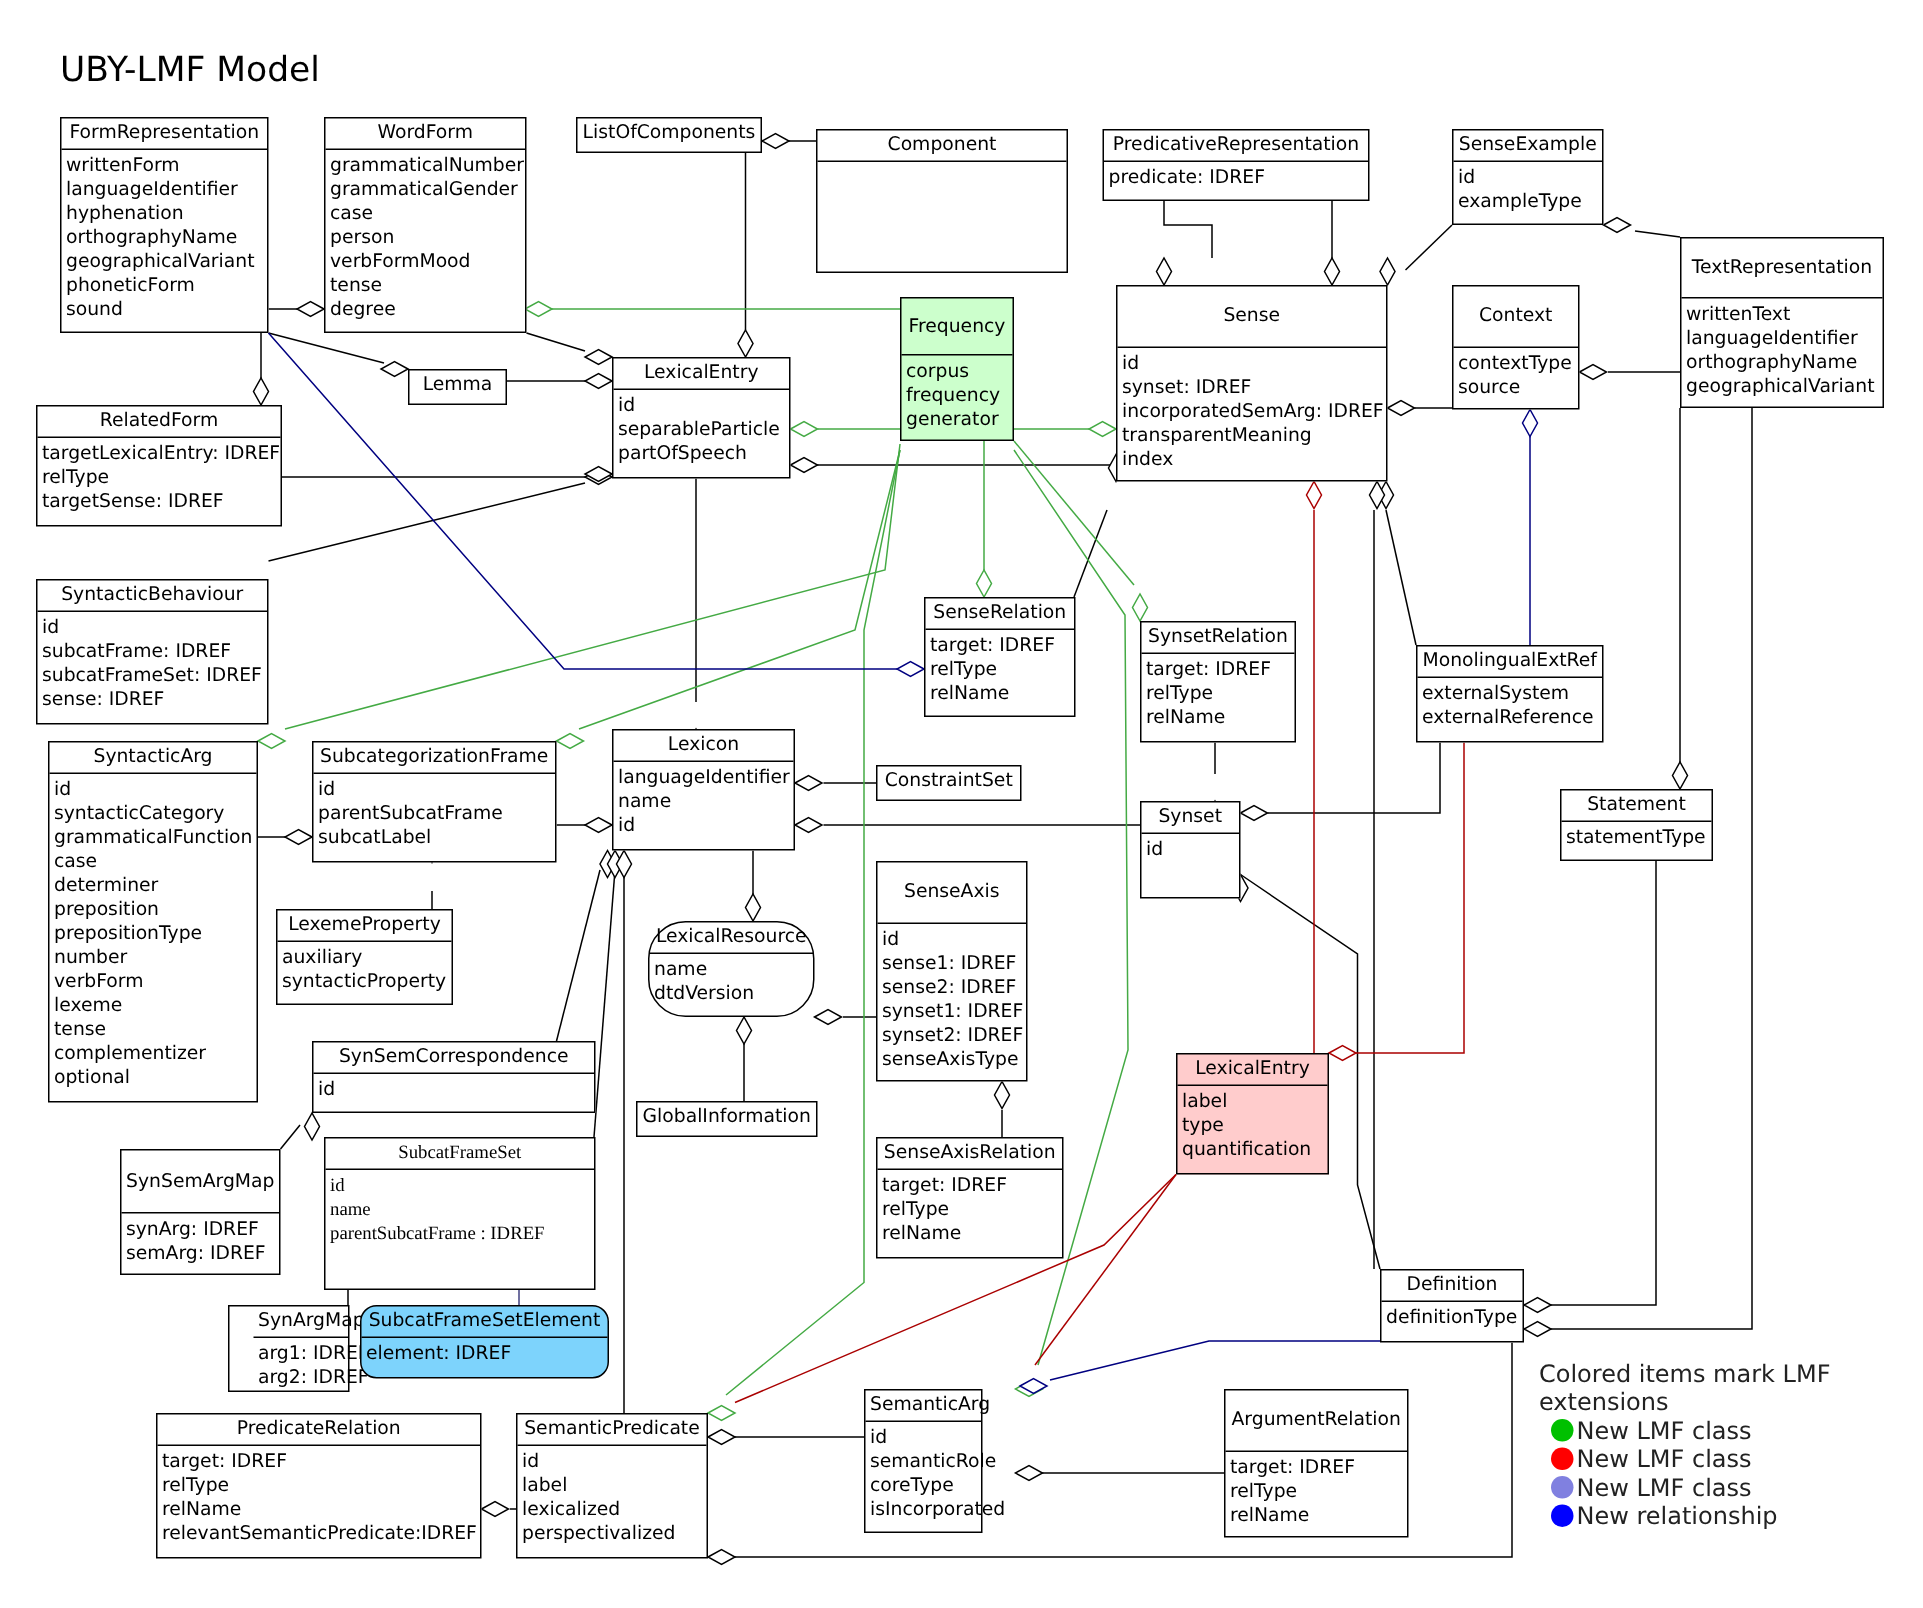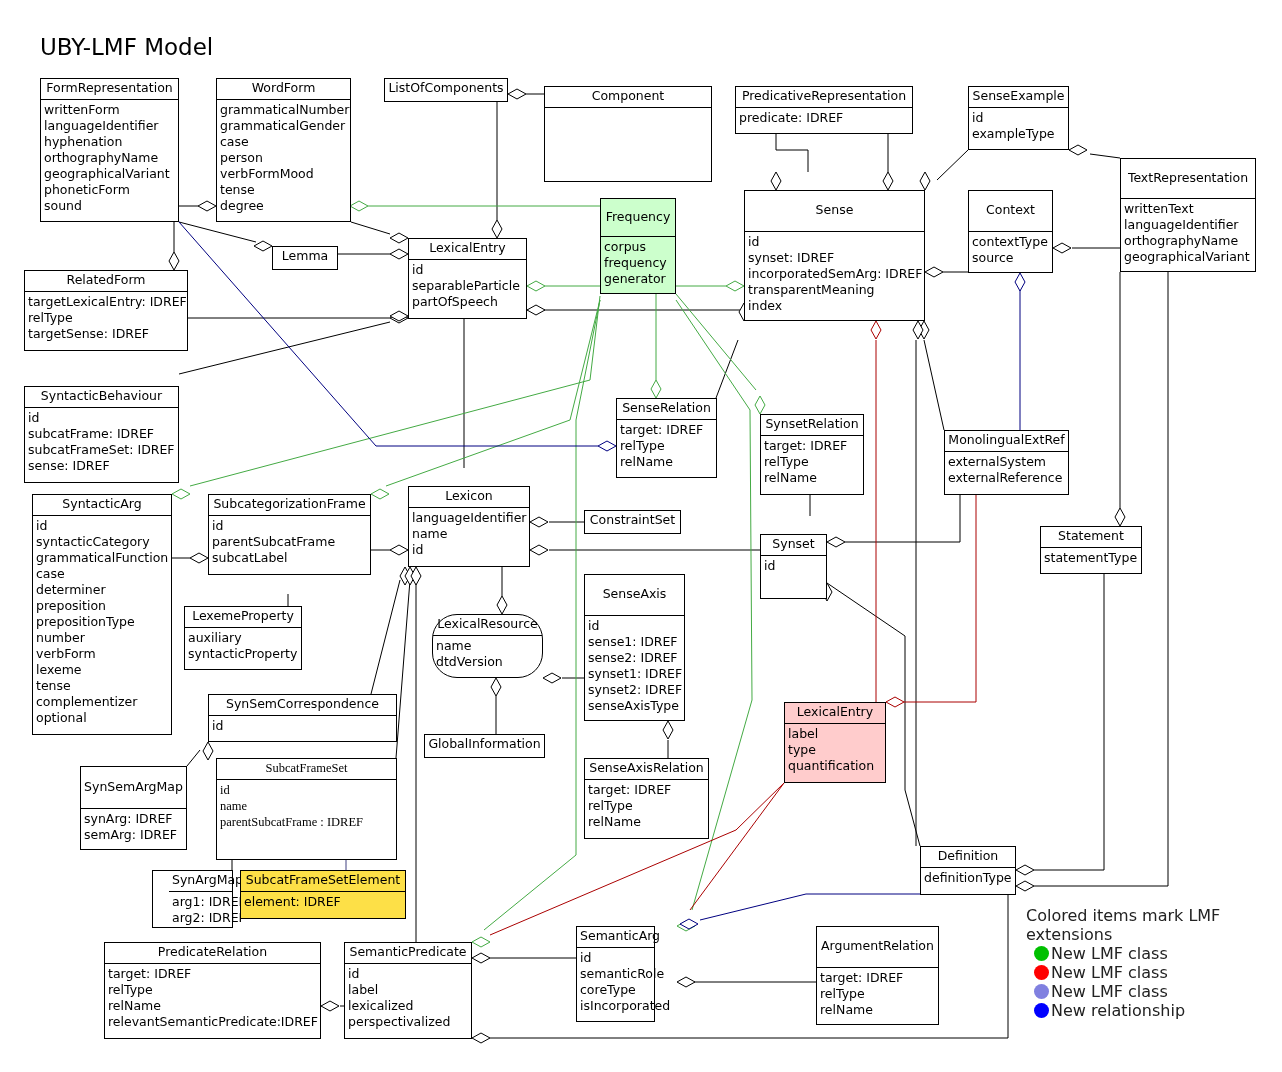--- a/index.html
+++ b/index.html
@@ -7,21 +7,21 @@
          font-family:"DejaVu Sans", sans-serif; color:#000; }
   #title { position:absolute; left:40px; top:34px; font-size:23px; font-weight:normal; }
   #wires { position:absolute; left:0; top:0; }
   .cls { position:absolute; border:1px solid #000; background:#fff; font-size:12.5px; line-height:16px; box-sizing:border-box; }
   .cls .hd { border-bottom:1px solid #000; text-align:center; padding:1px 3px 3px 3px; white-space:nowrap; }
   .cls .bd { padding:2px 3px 4px 3px; white-space:nowrap; }
   .cls.nobody .hd { border-bottom:none; }
   .cls.tallhd .hd { display:flex; align-items:center; justify-content:center; }
   .green { background:#ccffcc; }
   .pink { background:#ffcccc; }
-  .lav { background:#fde047; }
+  .lav { background:#7dd3fc;border-radius:11px; }
   #legend { position:absolute; left:1026px; top:906px; font-size:16px; color:#222; line-height:19px; }
   #legend .li { display:flex; align-items:center; margin-left:8px; }
   #legend .dot { width:15px; height:15px; border-radius:50%; margin-right:2px; display:inline-block; }
 </style>
 </head>
 <body>
 
 <div id="title">UBY-LMF Model</div>
 
 <svg id="wires" width="1282" height="1072">

